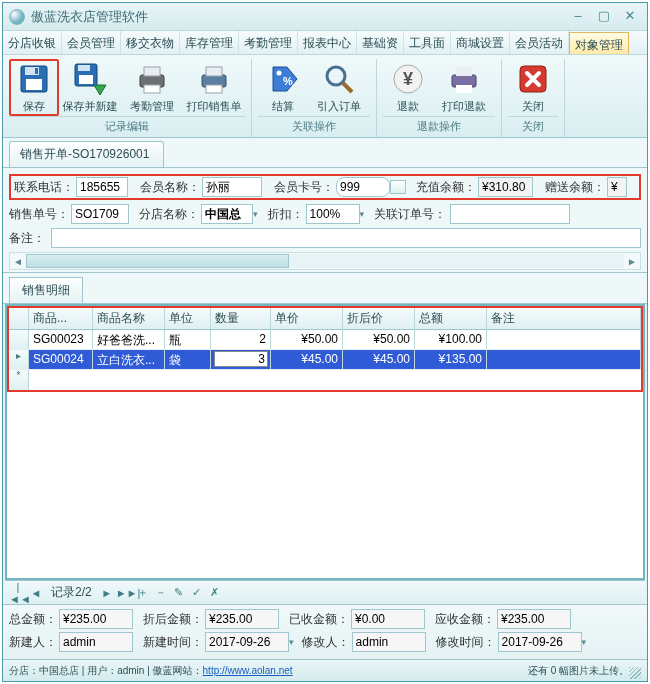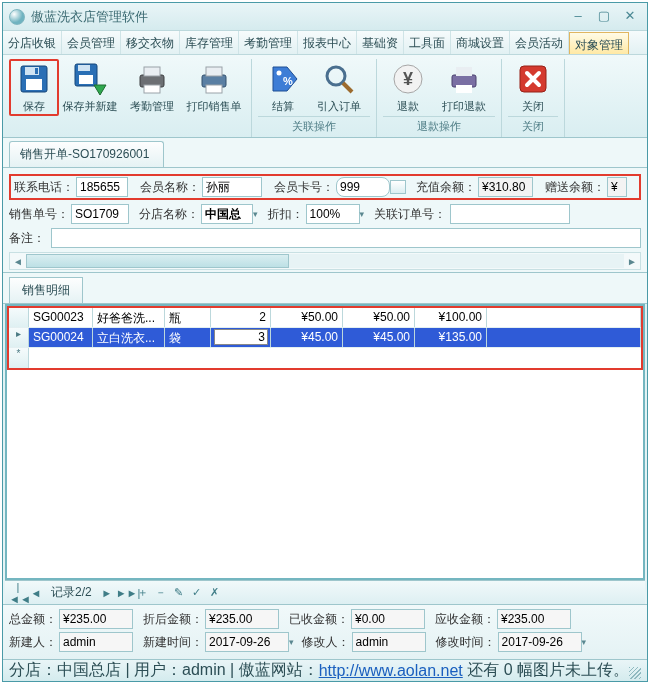--- a/index.html
+++ b/index.html
@@ -146,21 +146,21 @@
     border-top:1px solid #9ec6cc;padding:4px 6px;font-size:12px;color:#333;
   }
   .summary .row{display:flex;align-items:center;margin-bottom:3px}
   .s-label{white-space:nowrap;margin-right:2px}
   .s-input{height:20px;border:1px solid #9ec6cc;background:#f6f6f6;
     padding:8px 3px;font-size:12px;margin-right:10px}
   
   .status{
     height:22px;background:linear-gradient(to bottom,#e9f5f7,#d4ebee);
     border-top:1px solid #9ec6cc;display:flex;align-items:center;
-    font-size:16px;color:#2c4e55;padding:0 6px;
+    font-size:10px;color:#2c4e55;padding:0 6px;
   }
   .status a{color:#1a5fbf;text-decoration:underline}
   .status .sp{flex:1}
   .resize{
     width:12px;height:12px;align-self:flex-end;margin-bottom:2px;
     background:repeating-linear-gradient(135deg,#8fb9c0 0 1px,transparent 1px 3px);
   }
   
   svg{display:block}
   .qty-input{
@@ -235,20 +235,21 @@
             <div class="rib-ico">
               <svg width="36" height="36" viewBox="0 0 36 36">
                 <rect x="6" y="14" width="24" height="12" rx="2" fill="#5a7fa3" stroke="#32506d"></rect>
                 <rect x="10" y="6" width="16" height="9" fill="#e9eef2" stroke="#9aa2a8"></rect>
                 <rect x="10" y="24" width="16" height="8" fill="#fff" stroke="#9aa2a8"></rect>
               </svg>
             </div>
             <div>打印销售单</div>
           </div>
         </div>
+        <div class="rib-cap">记录编辑</div>
       </div>
       <div class="rib-group">
         <div class="rib-btns">
           <div class="rib-btn">
             <div class="rib-ico">
               <svg width="36" height="36" viewBox="0 0 36 36">
                 <path d="M8 6 L22 6 L32 18 L22 30 L8 30 Z" fill="#3d7dd6" stroke="#1f4e93"></path>
                 <circle cx="14" cy="12" r="2.5" fill="#fff"></circle>
                 <text x="18" y="24" font-size="11" fill="#fff" font-weight="bold">%</text>
               </svg>
@@ -349,20 +350,31 @@
       <div class="arrow">►</div>
     </div>
   </div>
 
   <div class="det-tab">
     <span>销售明细</span>
   </div>
 
   <div class="grid">
     <div class="grid-inner">
+      <div class="ghead">
+        <div class="c-handle"></div>
+        <div class="gcell c0">商品...</div>
+        <div class="gcell c1">商品名称</div>
+        <div class="gcell c2">单位</div>
+        <div class="gcell c3">数量</div>
+        <div class="gcell c4">单价</div>
+        <div class="gcell c5">折后价</div>
+        <div class="gcell c6">总额</div>
+        <div class="gcell c7">备注</div>
+      </div>
       <div class="grid-body" id="grid-body">
           <div class="grow">
             <div class="c-handle"></div>
             <div class="gcell c0">SG00023</div>
             <div class="gcell c1">好爸爸洗...</div>
             <div class="gcell c2">瓶</div>
             <div class="gcell c3">2</div>
             <div class="gcell c4">¥50.00</div>
             <div class="gcell c5">¥50.00</div>
             <div class="gcell c6">¥100.00</div>

